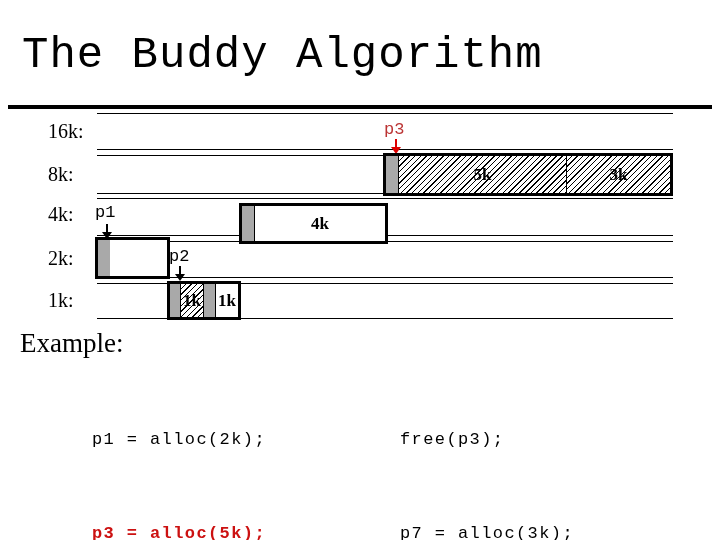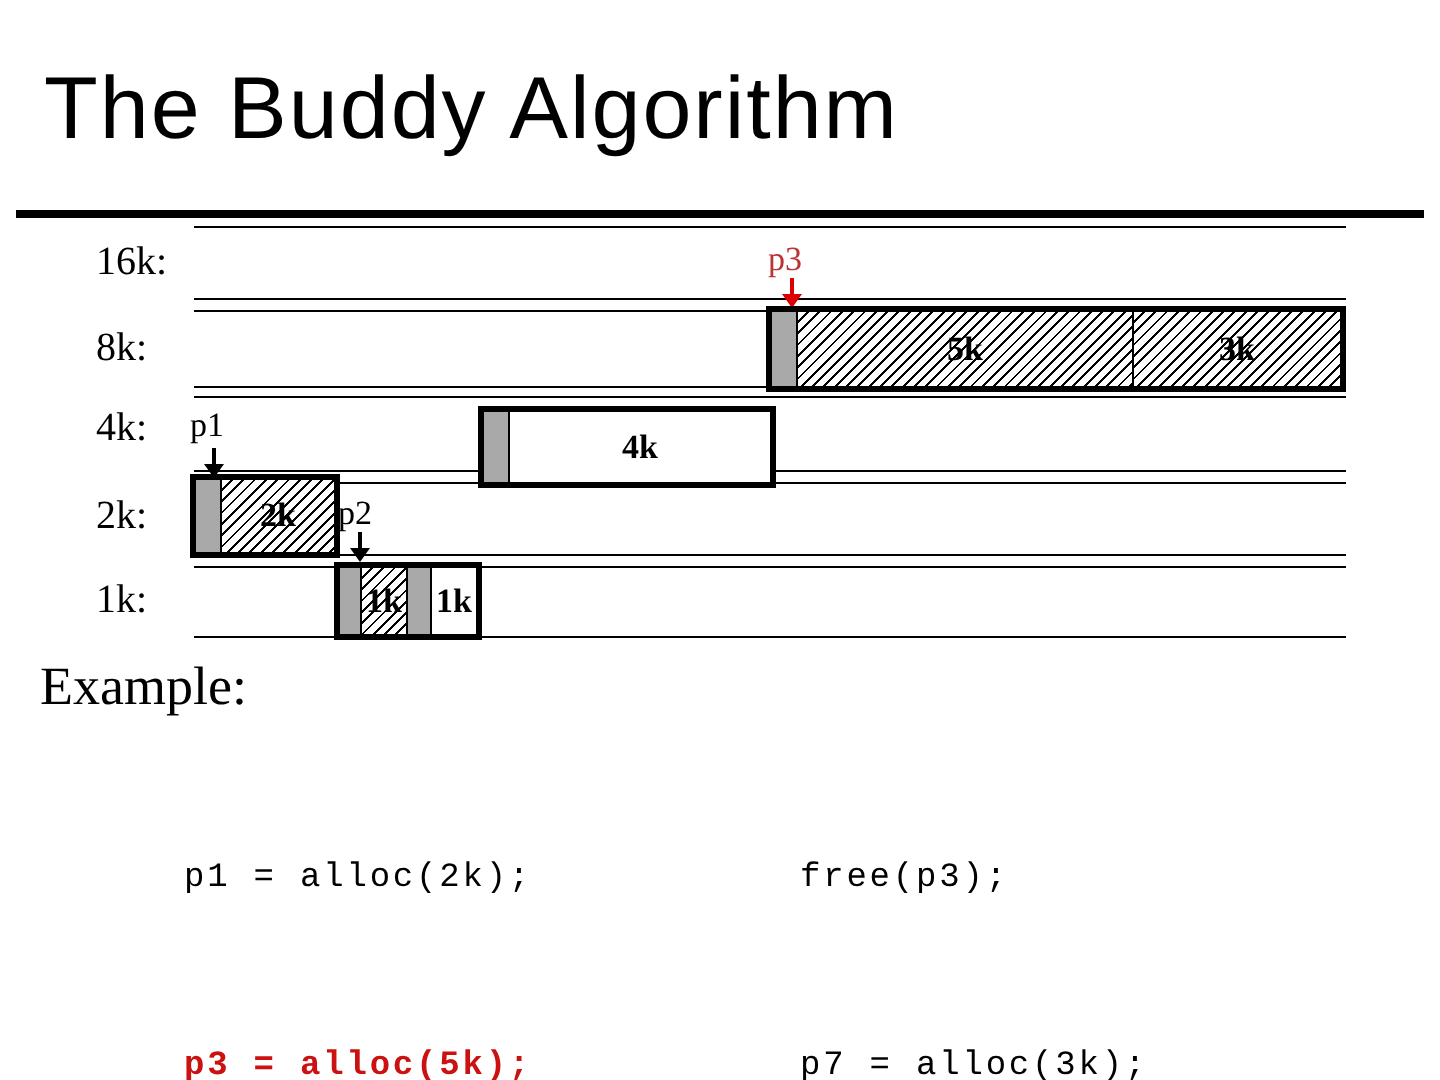--- a/index.html
+++ b/index.html
@@ -1,37 +1,37 @@
 <!DOCTYPE html>
 <html><head>
 <meta charset="utf-8">
 <style>
   html,body{margin:0;padding:0;background:#fff;}
   .slide{position:relative;width:720px;height:540px;background:#ffffff;overflow:hidden;
          font-family:"Liberation Serif",serif;color:#000;}
 
   
-  .title{position:absolute;left:22px;top:30px;font-size:44px;font-family:Liberation Sans, sans-serif;
+  .title{position:absolute;left:22px;top:30px;font-size:44px;font-family:Liberation Mono, monospace;
          letter-spacing:1px;white-space:nowrap;}
   .title-rule{position:absolute;left:8px;top:105px;width:704px;height:4px;background:#000;}
 
   
   .hline{position:absolute;left:97px;width:576px;height:1px;background:#000;}
   .row-label{position:absolute;left:48px;font-size:20px;font-family:"Liberation Serif",serif;}
 
   .mem-box{position:absolute;display:flex;border:3px solid #000;background:#fff;box-sizing:border-box;}
   .seg{height:100%;box-sizing:border-box;display:flex;align-items:center;justify-content:center;
        font-size:17px;font-family:"Liberation Serif",serif;}
   .seg + .seg{border-left:1px solid #000;font-weight:bold;}
   .seg.gray{background:#a9a9a9;}
   .seg.hatch{background-color:#fff;
     background-image:repeating-linear-gradient(135deg,rgba(0,0,0,0) 0px,rgba(0,0,0,0) 3px,#000 3px,#000 4px);}
   .seg.white{background:#fff;}
 
-  .ptr-label{position:absolute;font-family:Liberation Serif, serif;font-size:17px;white-space:nowrap;}
+  .ptr-label{position:absolute;font-family:Liberation Mono, monospace;font-size:17px;white-space:nowrap;}
   .ptr-label.red{color:#bb3333;}
   .ptr-arrow{position:absolute;width:10px;}
   .ptr-arrow .stem{width:2px;height:8px;margin:0 auto;}
   .ptr-arrow .head{width:0;height:0;border-left:5px solid transparent;border-right:5px solid transparent;
                    border-top:7px solid #000;margin:0 auto;}
   .ptr-arrow.black .stem{background:#000;}
   .ptr-arrow.black .head{border-top-color:#000;}
   .ptr-arrow.red .stem{background:#dd0000;}
   .ptr-arrow.red .head{border-top-color:#dd0000;}
 
@@ -95,23 +95,20 @@
 
     <div class="mem-box" style="left:239px;top:203px;width:149px;height:41px">
       <div class="seg gray" style="width:12px"></div>
       <div class="seg white" style="flex:1">
         <span>4k</span>
       </div>
     </div>
 
     <div class="mem-box" style="left:95px;top:237px;width:75px;height:42px">
       <div class="seg gray" style="width:12px"></div>
-      <div class="seg hatch" style="flex:1">
-        <span>2k</span>
-      </div>
     </div>
 
     <div class="ptr-label" style="left:169px;top:247px">p2</div>
     <div class="ptr-arrow black" style="left:175px;top:266px">
       <div class="stem"></div>
       <div class="head"></div>
     </div>
 
     <div class="mem-box" style="left:167px;top:281px;width:74px;height:39px">
       <div class="seg gray" style="width:10px"></div>

